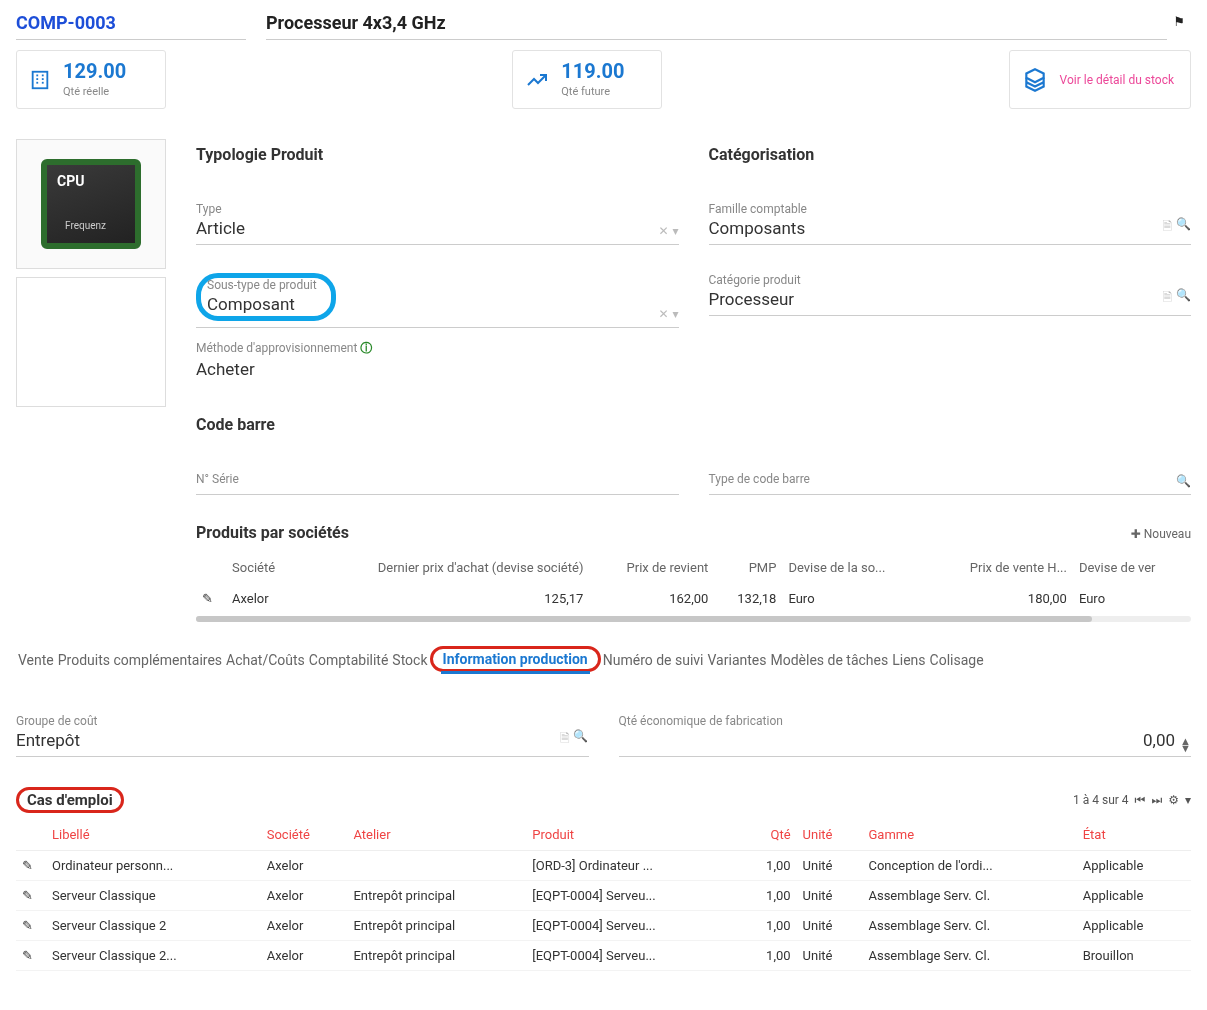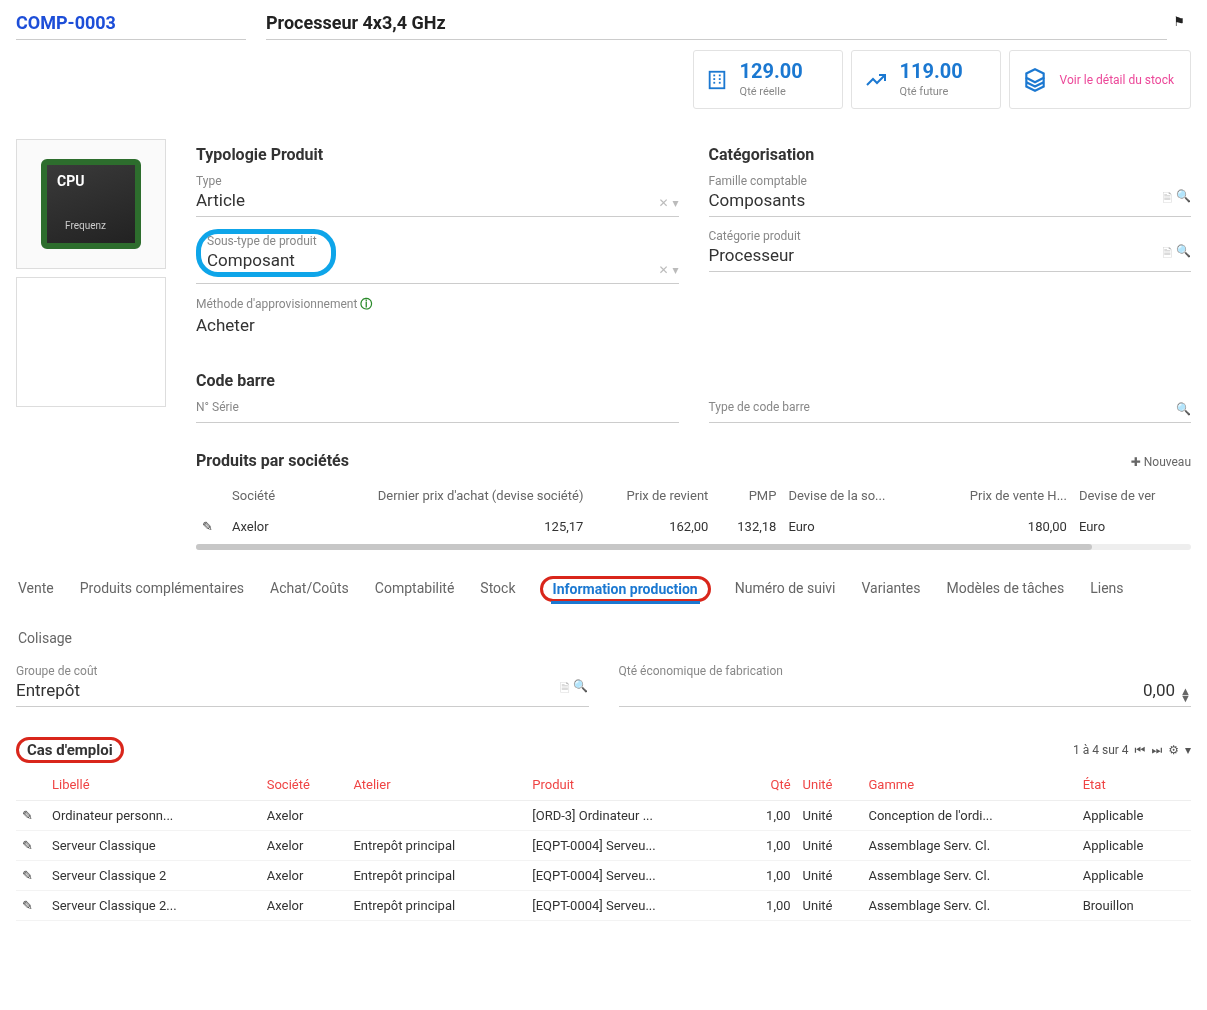--- a/index.html
+++ b/index.html
@@ -13,21 +13,21 @@
 
   
   .header { display: flex; gap: 20px; margin-bottom: 10px; align-items: flex-start; }
   .code-field, .title-field { border-bottom: 1px solid #ccc; padding: 4px 0 6px 0; }
   .code-field { width: 230px; font-weight: 700; font-size: 18px; color: #1d4ed8; }
   .title-row { flex: 1; display: flex; }
   .title-field { flex: 1; font-weight: 700; font-size: 18px; color: #222; }
   .flag { padding: 6px 6px 6px 6px; color: #222; }
 
   
-  .stats-row { display: flex; justify-content: flex-end; gap: 8px; margin-top: 10px; margin-bottom: 30px; }
+  .stats-row { display: flex; justify-content: space-between; gap: 18px; margin-top: 10px; margin-bottom: 30px; }
   .stat-card {
     border: 1px solid #e2e2e2;
     border-radius: 3px;
     padding: 10px 16px 10px 12px;
     display: flex;
     align-items: center;
     gap: 12px;
     min-width: 150px;
   }
   .stat-value { color: #1b78d1; font-weight: 700; font-size: 20px; line-height: 1; }
@@ -57,21 +57,21 @@
     content:"Frequenz"; position:absolute; bottom:12px; left:18px;
     color:#ccc; font-size:10px;
   }
   .img-placeholder {
     width:150px; height:130px; border:1px solid #ddd;
   }
 
   .form-cols { flex:1; display:flex; gap: 30px; }
   .col { flex:1; }
   .section-title { font-weight:700; font-size:16px; color:#333; padding: 6px 0 10px 0; }
-  .field-row { margin-bottom: 12px; border-bottom:1px solid #ccc; padding-bottom: 6px; position:relative; }
+  .field-row { margin-bottom: 12px; border-bottom:1px solid #ccc; padding-bottom: 6px; position:relative;margin-top:28px; }
   .field-label { font-size: 12px; color:#888; margin-bottom:2px; }
   .field-value { font-size:17px; color:#333; }
   .field-icons { position:absolute; right:0; bottom:6px; color:#bbb; display:flex; gap:4px; font-size:12px; }
   .field-icons span { cursor:pointer; }
   .highlight-ring-field {
     border: 5px solid #0ea5e9;
     border-radius: 22px;
     padding: 0 14px 2px 6px;
     display:inline-block;
   }
@@ -86,22 +86,22 @@
   table.grid .num { text-align:right; }
   .grid-scroll-indicator { height:6px; background:#eee; margin-top:2px; border-radius:3px; position:relative; }
   .grid-scroll-indicator::after {
     content:""; position:absolute; left:0; width:90%; height:100%;
     background:#c7c7c7; border-radius:3px;
   }
   .edit-pencil { color:#333; cursor:pointer; font-size:13px; }
 
   
   .tabs {
-    display:flex; gap:22px; border-bottom: none;
-    margin: 24px 0 12px 0; flex-wrap: wrap; align-items:flex-end;
+    display:flex; border-bottom: none;
+    margin: 24px 0 12px 0; flex-wrap: wrap; align-items:flex-start;
   }
   .tab { color:#666; font-size:14px; padding:6px 2px; cursor:pointer; }
   .tab.active-wrap {
     border:3px solid #d9261b; border-radius:14px; padding:2px 8px;
   }
   .tab.active {
     color:#1b78d1; font-weight:700;
     border-bottom:3px solid #1b78d1; padding-bottom:4px;
   }
 

